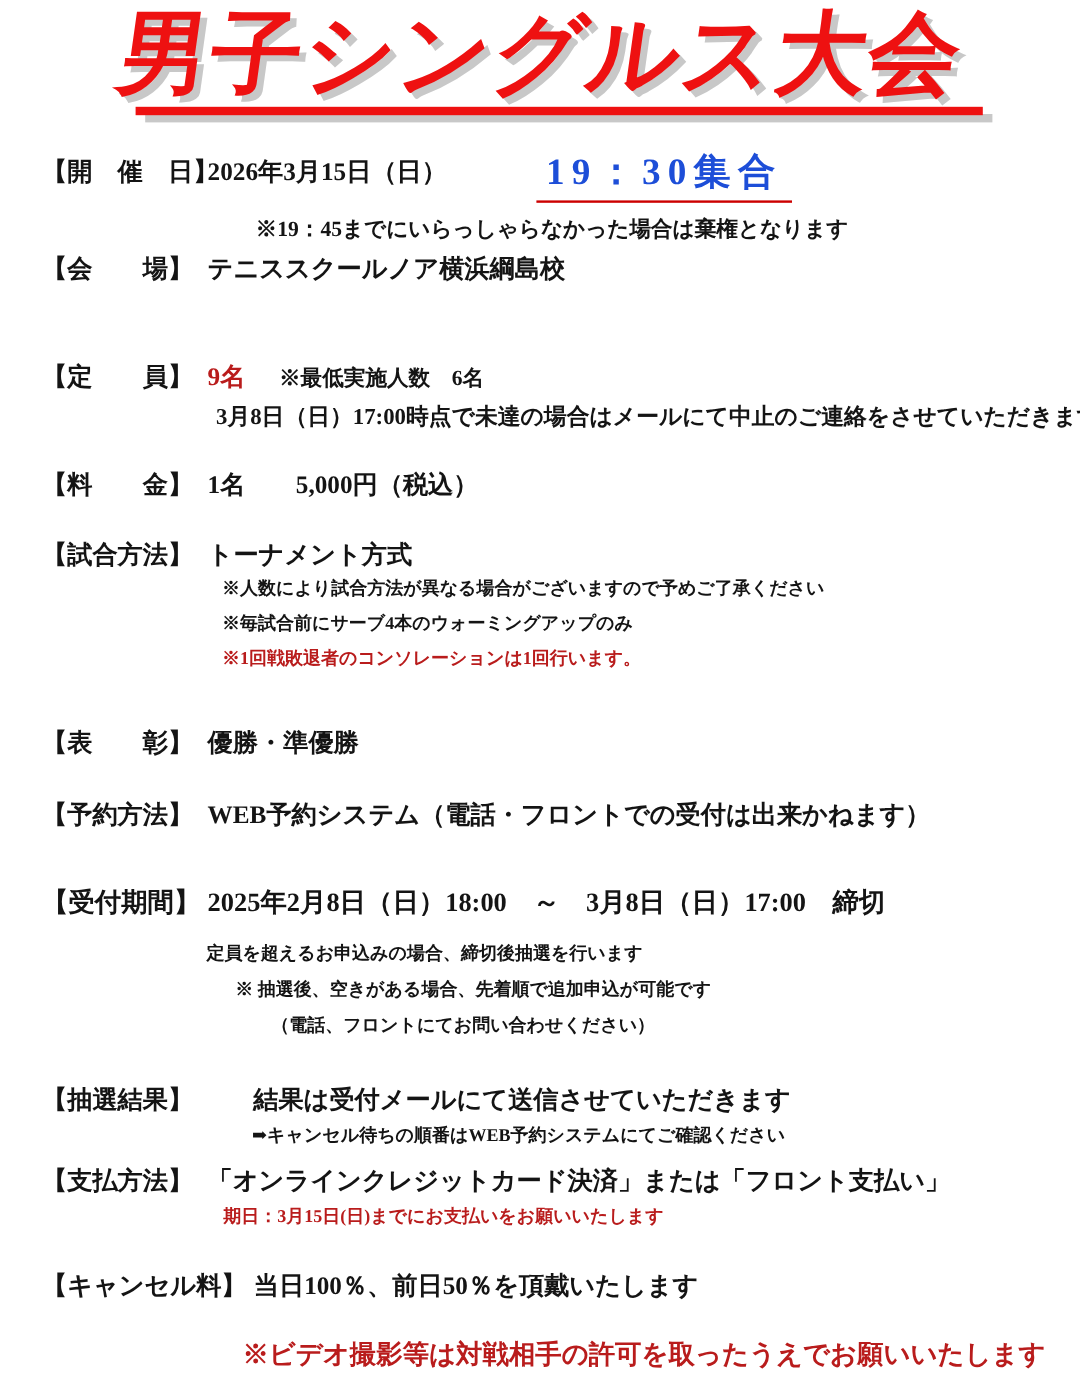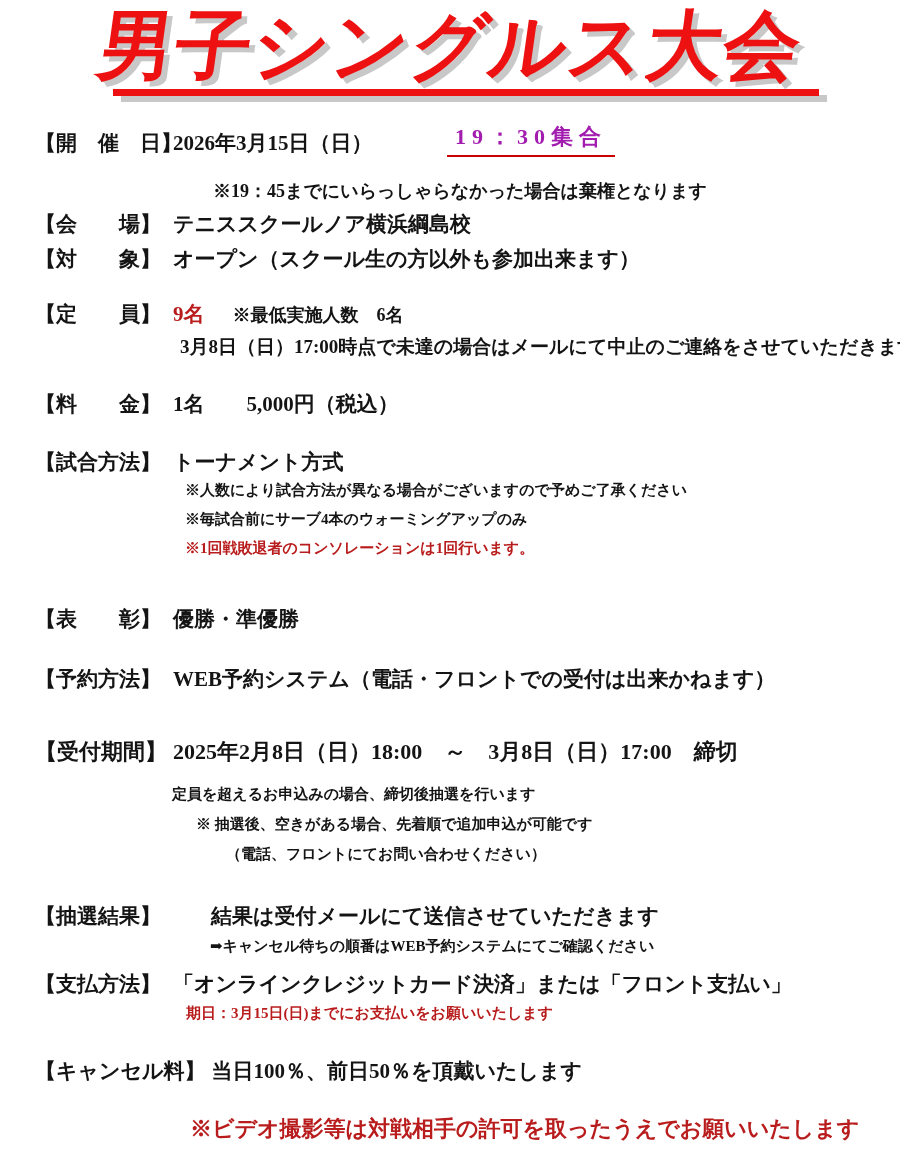--- a/index.html
+++ b/index.html
@@ -34,22 +34,22 @@
     position:absolute; left:121px; top:95px; width:706px; height:7px;
     background:#c8c8c8;
   }
   .title-underline {
     position:absolute; left:113px; top:89px; width:706px; height:7px;
     background:#ee1111;
   }
   
   .meet {
     position:absolute; left:447px; top:122px;
-    font-size:22px;
-    color:#a21caf;
+    font-size:31px;
+    color:#1d4ed8;
     letter-spacing:6px;
     border-bottom:2px solid #cc0000;
     padding:0 8px 3px 8px;
     white-space:nowrap;
   }
   
   .row {
     position:absolute; left:35px;
     font-size:21px;
     white-space:nowrap;
@@ -63,21 +63,21 @@
     white-space:nowrap;
   }
   .small-note { font-size:18px; margin-left:28px; }
   .sub-small { font-size:19px; }
   .uketsuke { font-size:22px; }
   .uketsuke .val {
     text-decoration-thickness:2px;
     text-underline-offset:7px;
   }
   .indent-val { margin-left:38px; }
-  .big-note { font-size:22px; }
+  .big-note { font-size:22px;margin-left:12px; }
 </style>
 </head>
 <body>
 
 <div class="page">
 
   <div class="title-underline-shadow"></div>
   <div class="title-underline"></div>
   <div class="title-wrap">
     <span class="title-text">男子シングルス大会</span>
@@ -88,23 +88,20 @@
   <div class="row" style="top:129px">
     <span class="lab">【開　催　日】</span><span class="val">2026年3月15日（日）</span>
   </div>
 
   <div class="note" style="left:213px; top:179px; font-size:18px">※19：45までにいらっしゃらなかった場合は棄権となります</div>
 
   <div class="row" style="top:210px">
     <span class="lab">【会　　場】</span><span class="val">テニススクールノア横浜綱島校</span>
   </div>
 
-  <div class="row" style="top:245px">
-    <span class="lab">【対　　象】</span><span class="val">オープン（スクール生の方以外も参加出来ます）</span>
-  </div>
 
   <div class="row" style="top:300px">
     <span class="lab">【定　　員】</span><span class="val red">9名</span><span class="small-note">※最低実施人数　6名</span>
   </div>
   <div class="note sub-small" style="left:180px; top:334px">3月8日（日）17:00時点で未達の場合はメールにて中止のご連絡をさせていただきます。</div>
 
   <div class="row" style="top:390px">
     <span class="lab">【料　　金】</span><span class="val">1名　　5,000円（税込）</span>
   </div>
 

